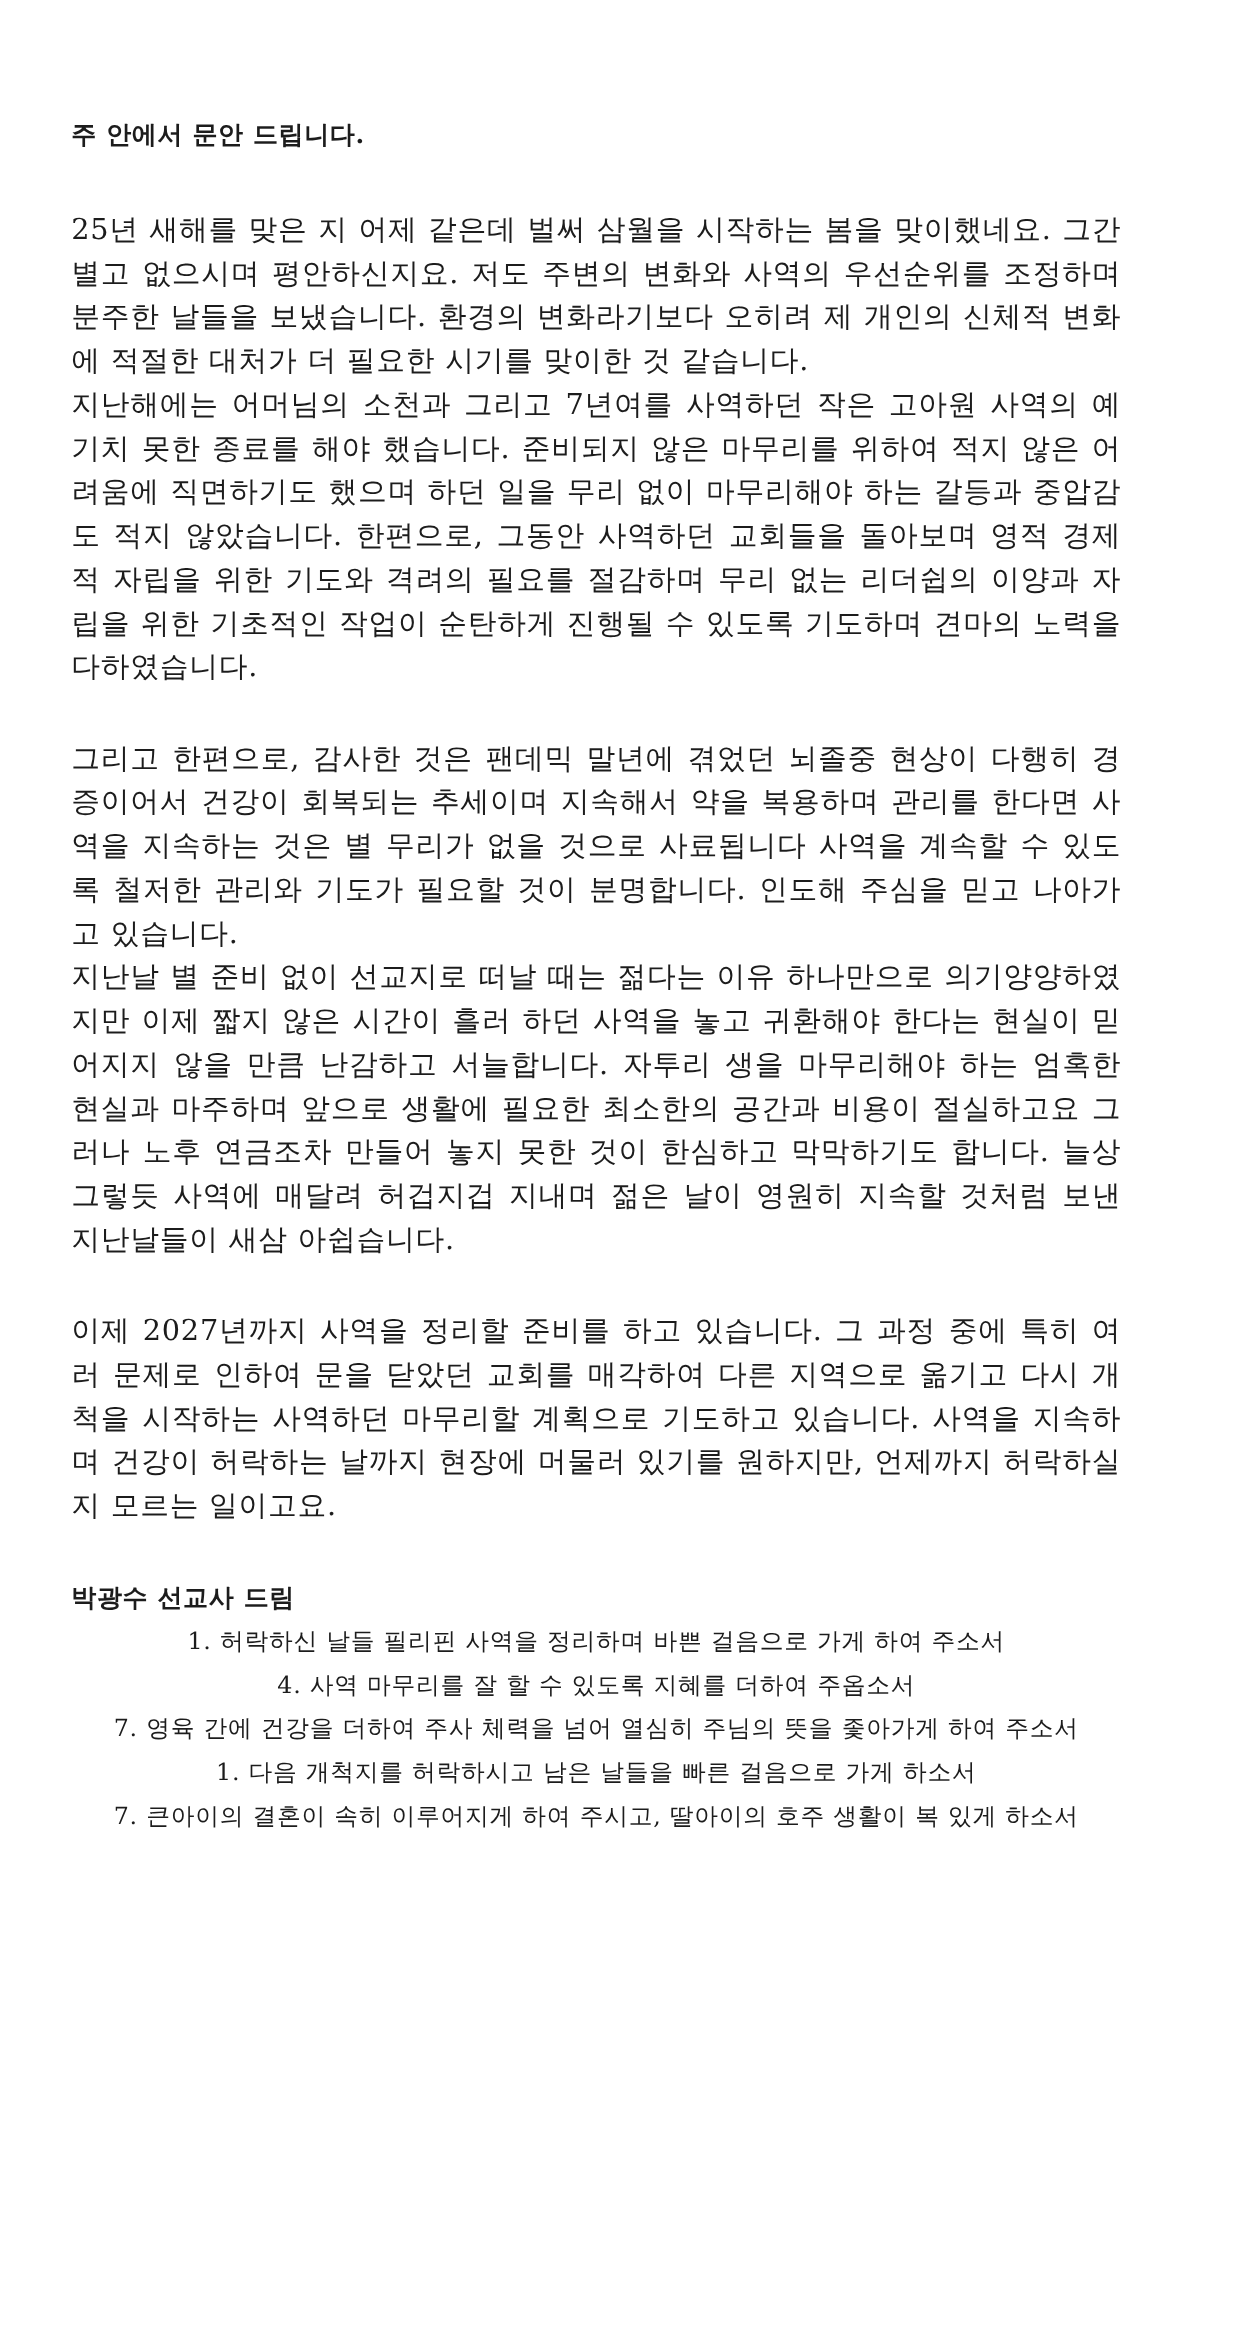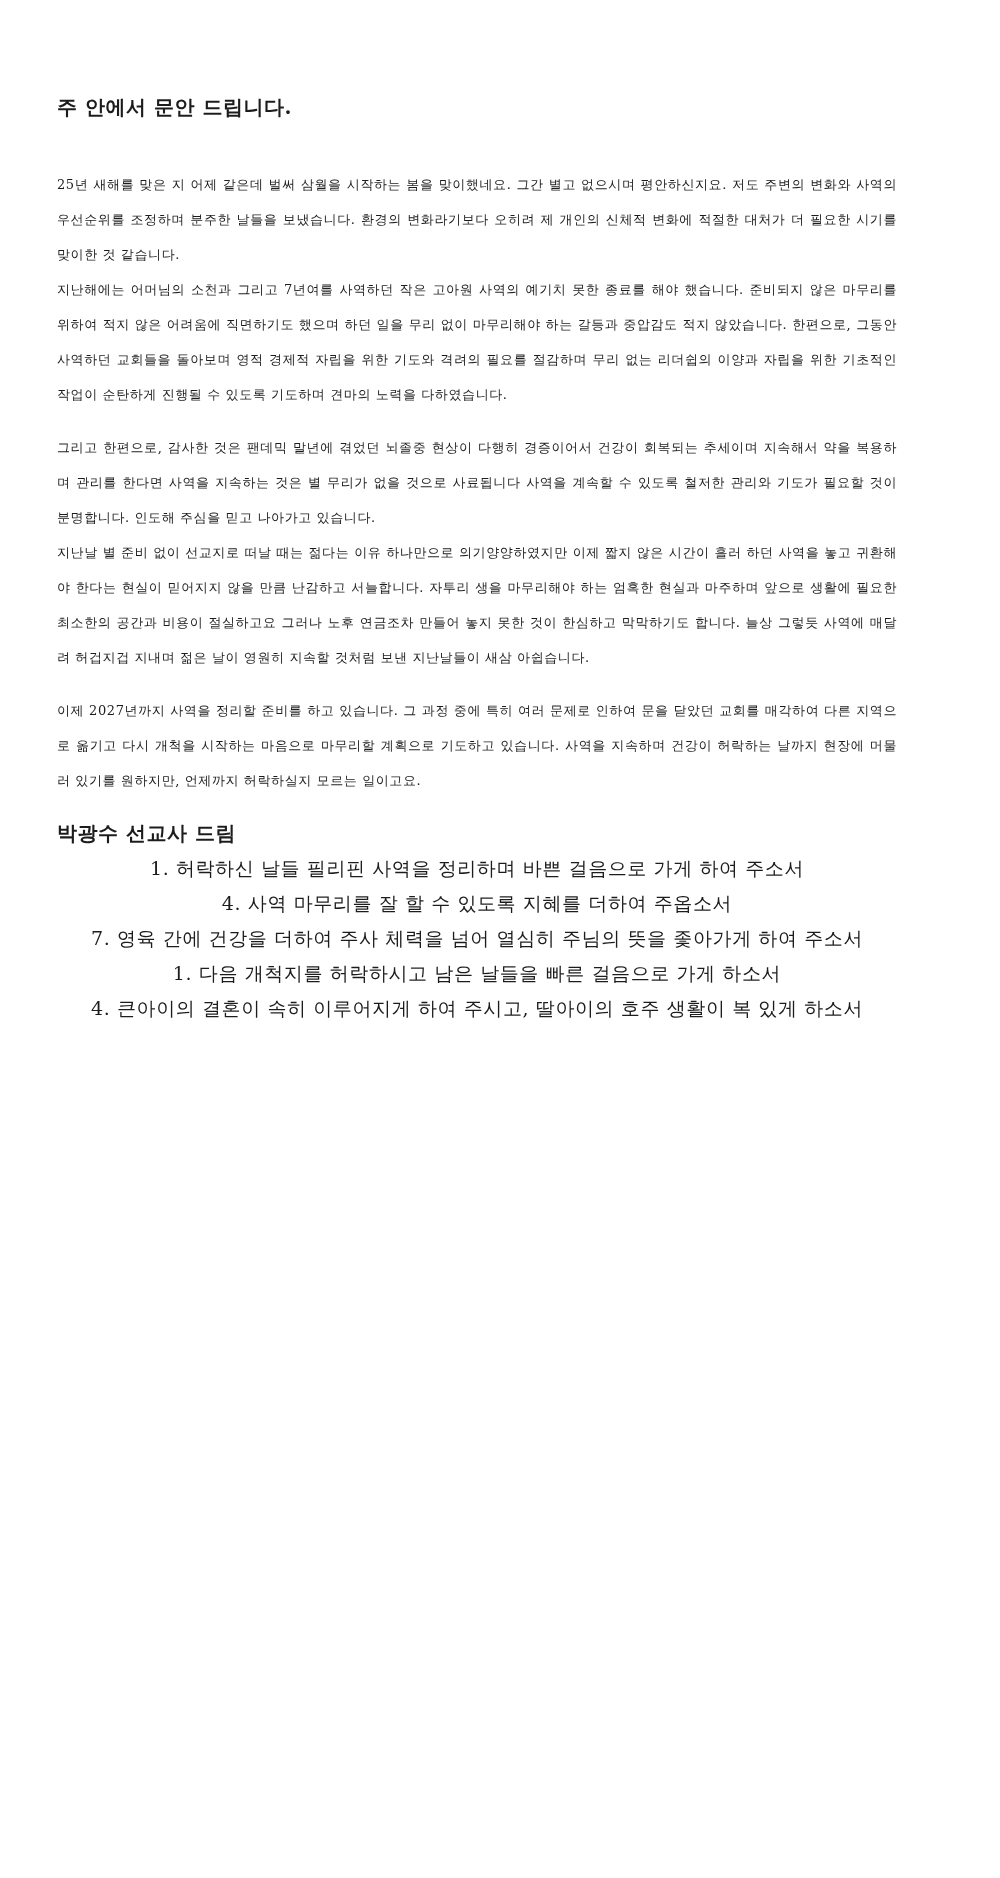--- a/index.html
+++ b/index.html
@@ -21,29 +21,29 @@
   p {
     margin: 0;
   }
   .heading {
     font-size: 20px;
     font-weight: bold;
     line-height: 35px;
     letter-spacing: 0.5px;
   }
   .body-para {
-    font-size: 13px;
+    font-size: 23px;
     line-height: 35px;
     letter-spacing: 0.6px;
     text-align: justify;
     text-justify: inter-character;
     word-break: break-all;
   }
   .gap {
-    margin-top: 18px;
+    margin-top: 38px;
   }
   .gap-lg {
     margin-top: 42px;
   }
   .prayer-item {
     font-size: 19px;
     line-height: 35px;
     letter-spacing: 0.6px;
     text-align: center;
     word-break: keep-all;
@@ -59,29 +59,29 @@
 
   <p class="body-para gap-lg">25년 새해를 맞은 지 어제 같은데 벌써 삼월을 시작하는 봄을 맞이했네요. 그간 별고 없으시며 평안하신지요. 저도 주변의 변화와 사역의 우선순위를 조정하며 분주한 날들을 보냈습니다. 환경의 변화라기보다 오히려 제 개인의 신체적 변화에 적절한 대처가 더 필요한 시기를 맞이한 것 같습니다.</p>
 
   <p class="body-para">지난해에는 어머님의 소천과 그리고 7년여를 사역하던 작은 고아원 사역의 예기치 못한 종료를 해야 했습니다. 준비되지 않은 마무리를 위하여 적지 않은 어려움에 직면하기도 했으며 하던 일을 무리 없이 마무리해야 하는 갈등과 중압감도 적지 않았습니다. 한편으로, 그동안 사역하던 교회들을 돌아보며 영적 경제적 자립을 위한 기도와 격려의 필요를 절감하며 무리 없는 리더쉽의 이양과 자립을 위한 기초적인 작업이 순탄하게 진행될 수 있도록 기도하며 견마의 노력을 다하였습니다.</p>
 
   <p class="body-para gap">그리고 한편으로, 감사한 것은 팬데믹 말년에 겪었던 뇌졸중 현상이 다행히 경증이어서 건강이 회복되는 추세이며 지속해서 약을 복용하며 관리를 한다면 사역을 지속하는 것은 별 무리가 없을 것으로 사료됩니다 사역을 계속할 수 있도록 철저한 관리와 기도가 필요할 것이 분명합니다. 인도해 주심을 믿고 나아가고 있습니다.</p>
 
 
   <p class="body-para">지난날 별 준비 없이 선교지로 떠날 때는 젊다는 이유 하나만으로 의기양양하였지만 이제 짧지 않은 시간이 흘러 하던 사역을 놓고 귀환해야 한다는 현실이 믿어지지 않을 만큼 난감하고 서늘합니다. 자투리 생을 마무리해야 하는 엄혹한 현실과 마주하며 앞으로 생활에 필요한 최소한의 공간과 비용이 절실하고요 그러나 노후 연금조차 만들어 놓지 못한 것이 한심하고 막막하기도 합니다. 늘상 그렇듯 사역에 매달려 허겁지겁 지내며 젊은 날이 영원히 지속할 것처럼 보낸 지난날들이 새삼 아쉽습니다.</p>
 
-  <p class="body-para gap">이제 2027년까지 사역을 정리할 준비를 하고 있습니다. 그 과정 중에 특히 여러 문제로 인하여 문을 닫았던 교회를 매각하여 다른 지역으로 옮기고 다시 개척을 시작하는 마음으로 마무리할 계획으로 기도하고 있습니다. 사역을 지속하며 건강이 허락하는 날까지 현장에 머물러 있기를 원하지만, 언제까지 허락하실지 모르는 일이고요.</p>
+  <p class="body-para gap">이제 2027년까지 사역을 정리할 준비를 하고 있습니다. 그 과정 중에 특히 여러 문제로 인하여 문을 닫았던 교회를 매각하여 다른 지역으로 옮기고 다시 개척을 시작하는 사역하던 마무리할 계획으로 기도하고 있습니다. 사역을 지속하며 건강이 허락하는 날까지 현장에 머물러 있기를 원하지만, 언제까지 허락하실지 모르는 일이고요.</p>
 
 
   <p class="heading gap">박광수 선교사 드림</p>
 
   <div>
 
     <div>
       <p class="prayer-item">1. 허락하신 날들 필리핀 사역을 정리하며 바쁜 걸음으로 가게 하여 주소서</p>
       <p class="prayer-item">4. 사역 마무리를 잘 할 수 있도록 지혜를 더하여 주옵소서</p>
       <p class="prayer-item">7. 영육 간에 건강을 더하여 주사 체력을 넘어 열심히 주님의 뜻을 좇아가게 하여 주소서</p>
       <p class="prayer-item">1. 다음 개척지를 허락하시고 남은 날들을 빠른 걸음으로 가게 하소서</p>
-      <p class="prayer-item">4. 큰아이의 결혼이 속히 이루어지게 하여 주시고, 딸아이의 호주 생활이 복 있게 하소서</p>
+      <p class="prayer-item">7. 큰아이의 결혼이 속히 이루어지게 하여 주시고, 딸아이의 호주 생활이 복 있게 하소서</p>
     </div>
   </div>
 
 </div>
 
 </body></html>

